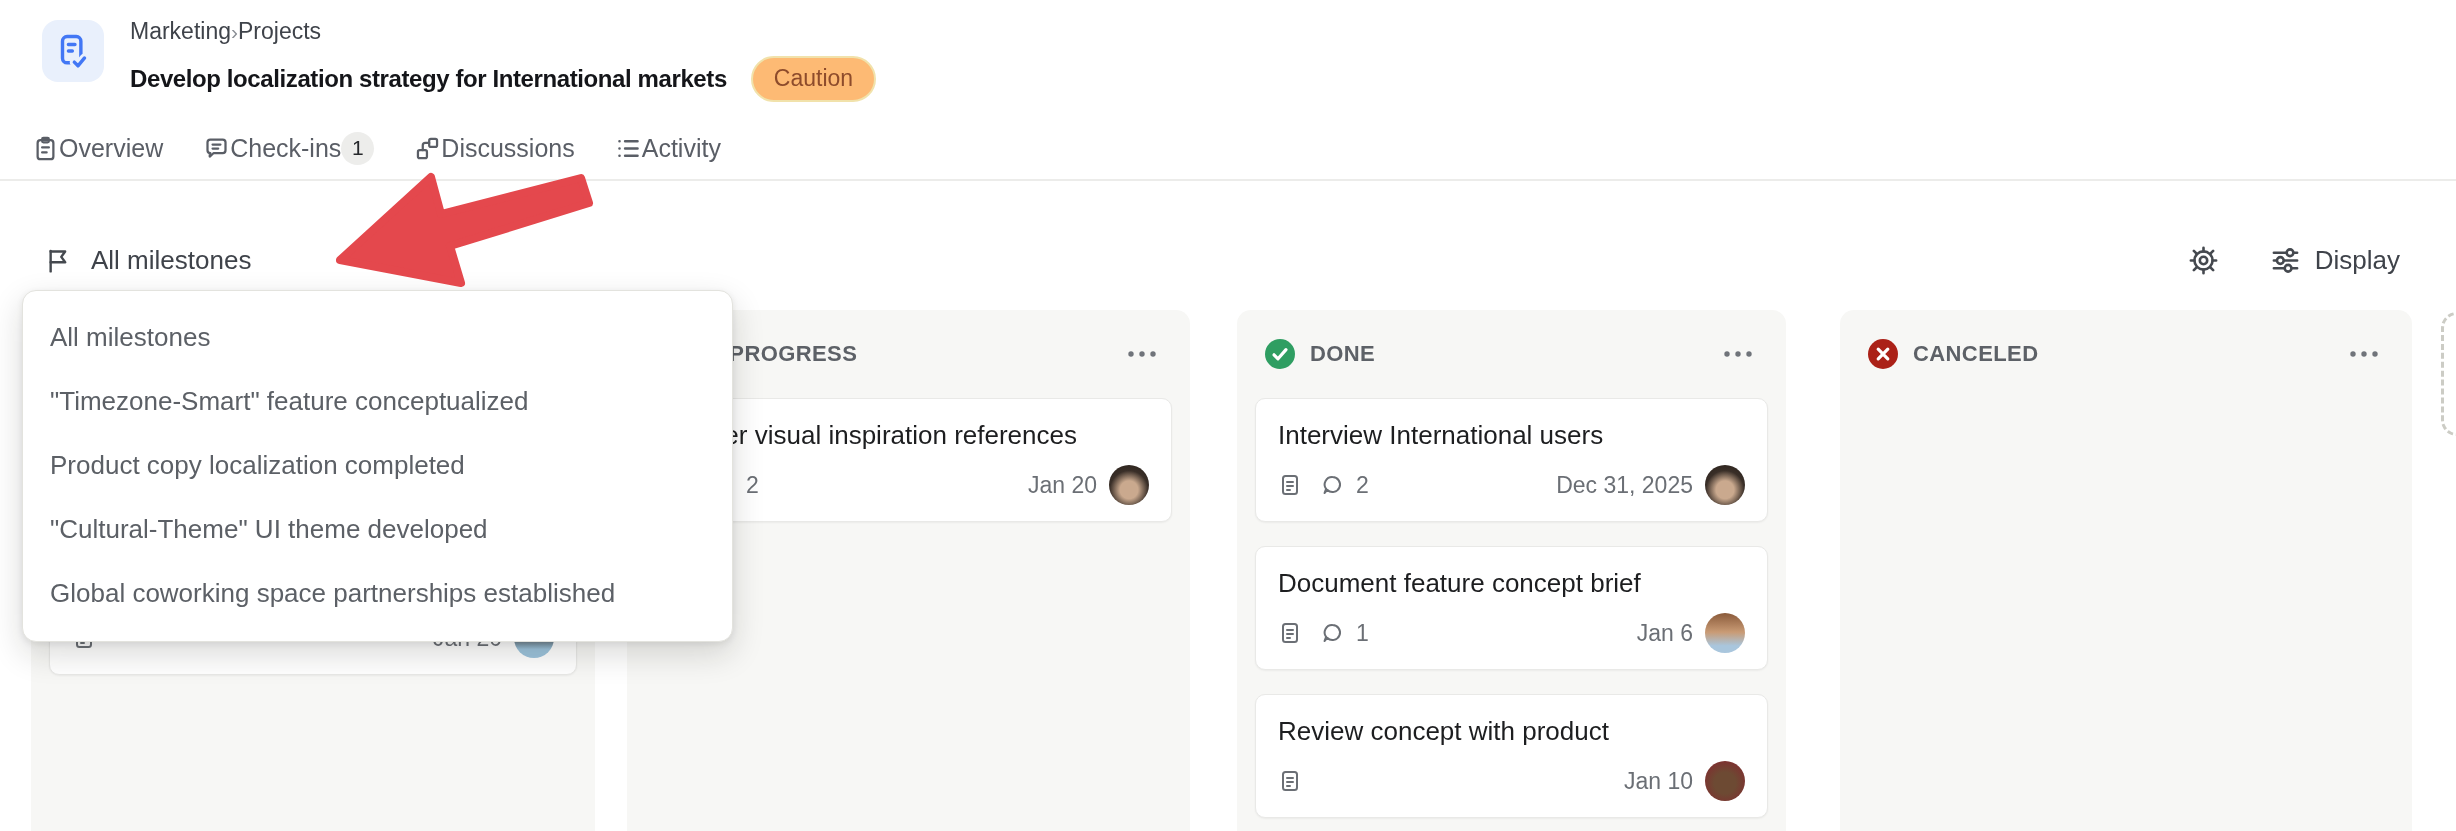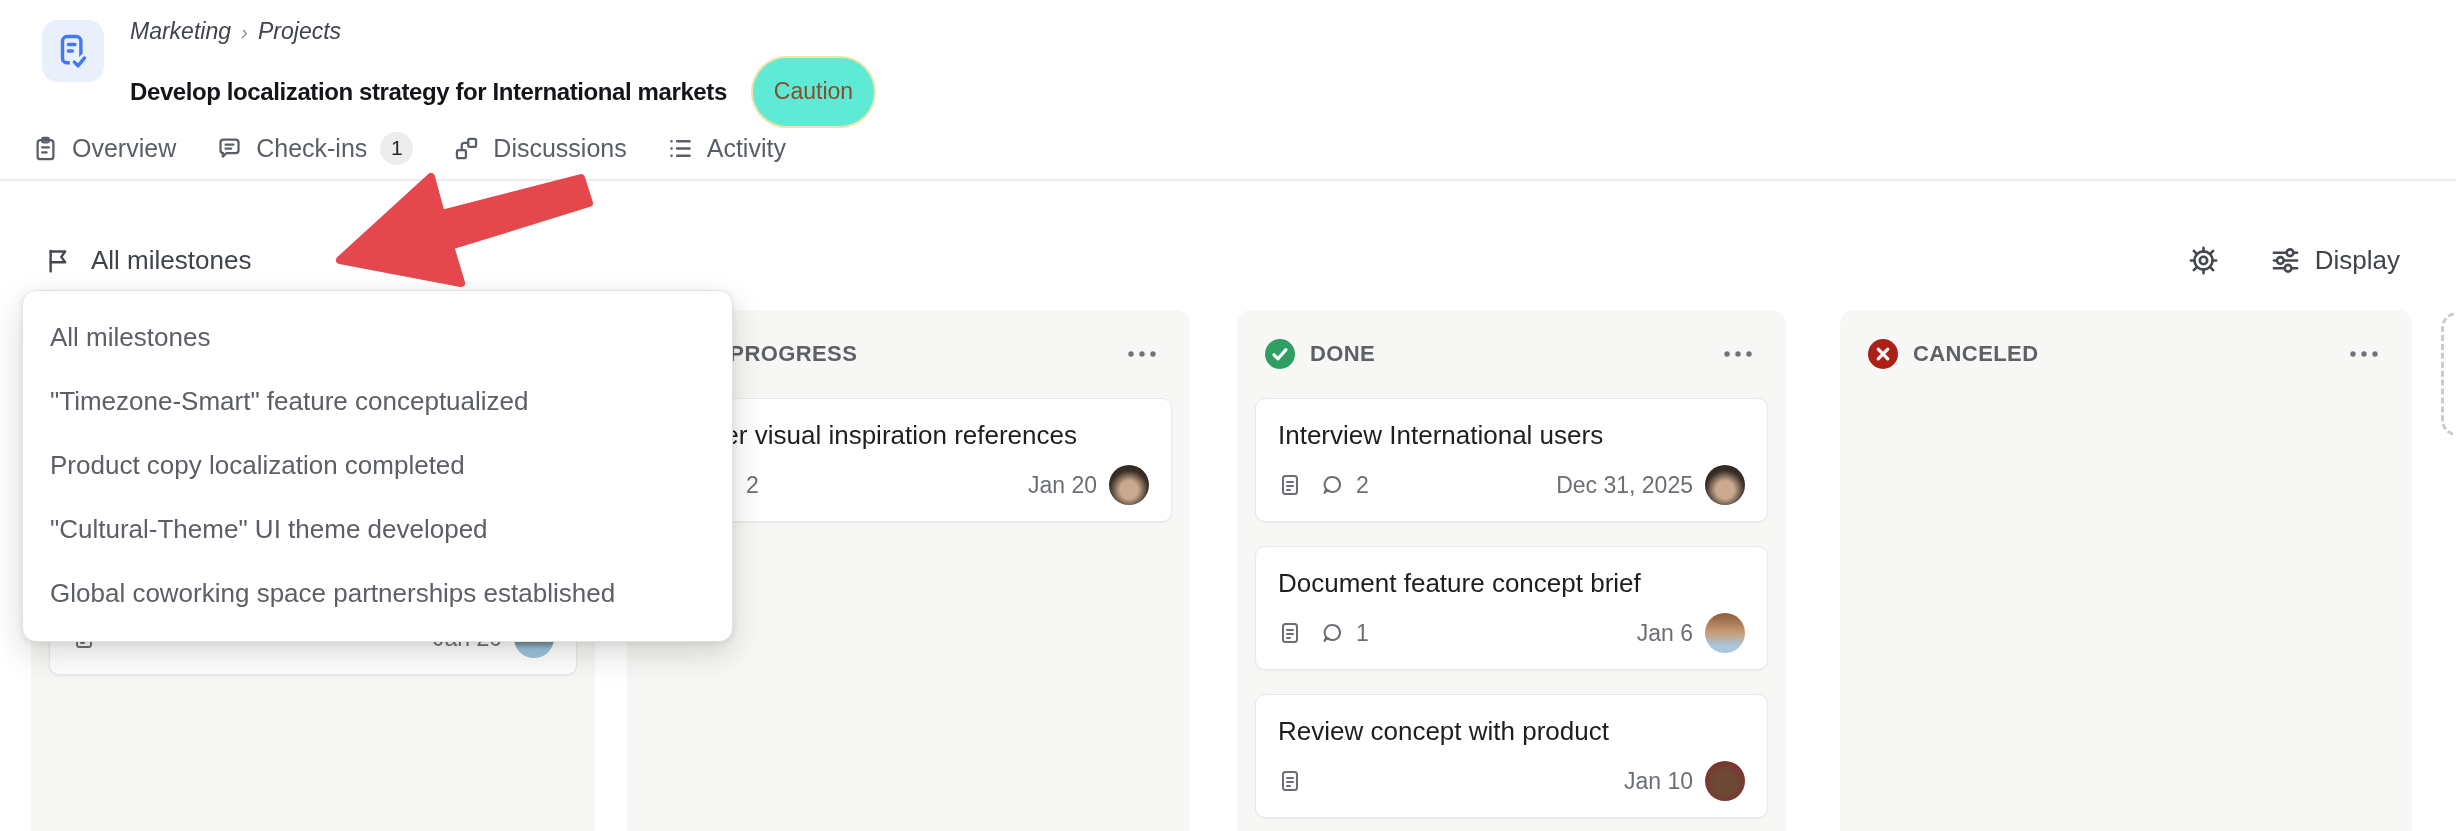--- a/index.html
+++ b/index.html
@@ -7,31 +7,31 @@
   body {
     position:relative; overflow:hidden; background:#ffffff;
     font-family:"Liberation Sans","DejaVu Sans",sans-serif; color:#17181a;
     -webkit-font-smoothing:antialiased;
   }
 
   
   .app-icon { position:absolute; left:42px; top:20px; width:62px; height:62px;
     border-radius:16px; background:#e9f0fc; display:flex; align-items:center; justify-content:center; }
   .hdr-text { position:absolute; left:130px; top:18px; }
-  .breadcrumb { font-size:23px; color:#3f434a; display:flex; gap:10px; align-items:center;font-style:italic; }
+  .breadcrumb { font-size:23px; color:#3f434a; display:flex; gap:0; align-items:center; }
   .breadcrumb .sep { color:#8b8f96; font-size:21px; }
   .title-row { margin-top:11px; display:flex; align-items:center; gap:24px; }
   .title-row h1 { font-size:24px; font-weight:700; letter-spacing:-0.4px; color:#141519; }
-  .caution { font-size:23px; font-weight:500; color:#8d4b2b; background:#5eead4;
-    border:2px solid #f1e2ab; border-radius:999px; padding:20px 21px; line-height:1.2; }
+  .caution { font-size:23px; font-weight:500; color:#8d4b2b; background:#fdba74;
+    border:2px solid #f1e2ab; border-radius:999px; padding:7px 21px; line-height:1.2; }
 
   
   .tabs { position:absolute; left:0; right:0; top:117px; height:64px;
     border-bottom:2px solid #ececea; display:flex; gap:40px; padding-left:32px; align-items:center; }
-  .tab { position:relative; height:100%; display:flex; align-items:center; gap:13px;
+  .tab { position:relative; height:100%; display:flex; align-items:center; gap:0;
     font-size:25px; color:#5a5e66; cursor:pointer; }
   .tab .ic { display:flex; align-items:center; }
   .tab.active { color:#151619; font-weight:600; }
   .tab.active::after { content:""; position:absolute; left:-2px; right:-2px; bottom:-2px;
     height:4px; background:#4377f0; border-radius:3px; }
   .tcount { background:#ededeb; color:#26282b; font-size:21px; font-weight:500;
     border-radius:999px; min-width:33px; height:33px; padding:0 9px;
     display:flex; align-items:center; justify-content:center; }
 
   

